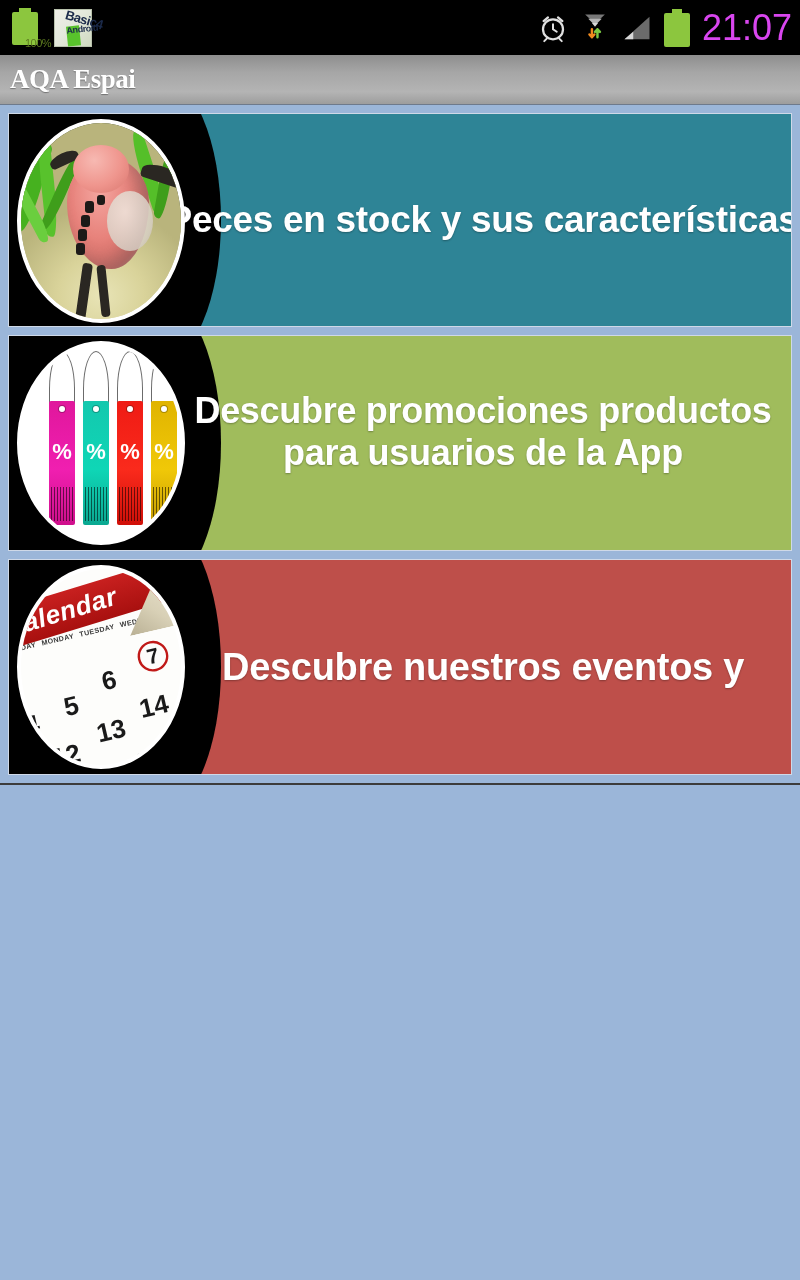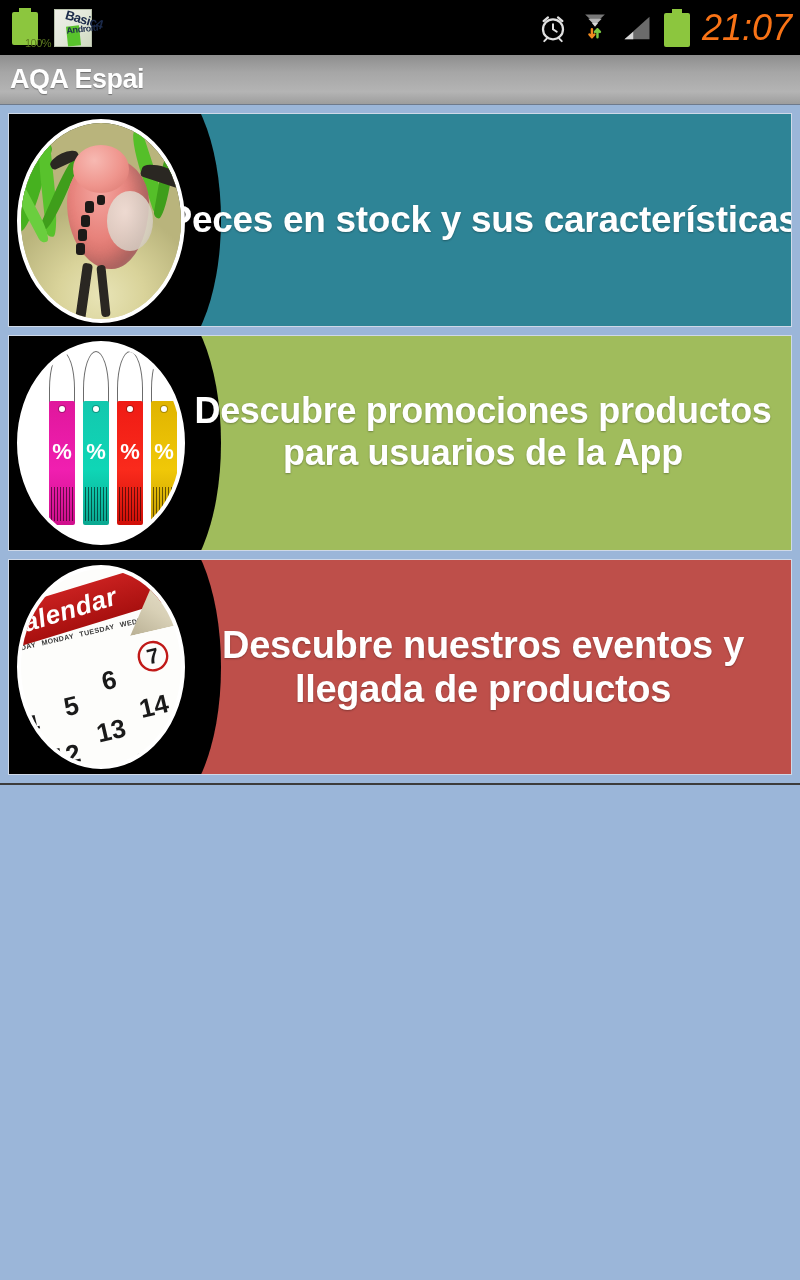--- a/index.html
+++ b/index.html
@@ -37,34 +37,35 @@
   }
   .b4a-icon .l1{ font-size:13px; font-weight:bold; color:#1b2a4a; letter-spacing:-0.6px; }
   .b4a-icon .l2{ font-size:9px; font-weight:bold; color:#1b2a4a; letter-spacing:-0.4px; }
 
   .icon-alarm{ width:30px; height:30px; }
   .icon-wifi{ width:30px; height:32px; position:relative; }
   .icon-signal{ width:30px; height:26px; }
   .batt-big{ position:relative; width:26px; height:38px; }
   .batt-big .cap{ position:absolute; left:8px; top:0; width:10px; height:4px; background:#8cc63e; }
   .batt-big .body{ position:absolute; left:0; top:4px; width:26px; height:34px; background:#8cc63e; border-radius:2px; }
-  .clock{ font-size:36px; color:#f97316; letter-spacing:0px; font-weight:normal;font-style:italic; }
+  .clock{ font-size:36px; color:#d946ef; letter-spacing:0px; font-weight:normal; }
 
   
   .titlebar{
     width:800px; height:50px;
     background:linear-gradient(180deg,#8e8e8e 0%,#a6a6a6 35%,#b4b4b4 75%,#9d9d9d 100%);
     display:flex; align-items:center;
     padding-left:10px;
     border-bottom:1px solid #6e7a8c;
   }
   .titlebar .title{
     font-size:27px; font-weight:bold; color:#ffffff;
     letter-spacing:-0.5px;
     text-shadow:0 1px 1px rgba(0,0,0,.35);
+    font-family:Liberation Serif, serif;
   }
 
   
   .list{ width:800px; }
 
   .card-slot{
     position:relative;
     width:800px;
     background:#9bb6d9;
     padding:8px 8px 0 8px;
@@ -403,21 +404,20 @@
 
             <div class="cal-num" style="left:90px; top:172px;">20</div>
 
             <div class="cal-fold"></div>
           </div>
         </div>
       </div>
 
       <div class="card-text card3">
         <div class="line">Descubre nuestros eventos y</div>
-        <div class="line">llegada de productos</div>
       </div>
 
     </div>
   </div>
 
 </div>
 
 <div class="empty-area"></div>
 
 </body></html>

